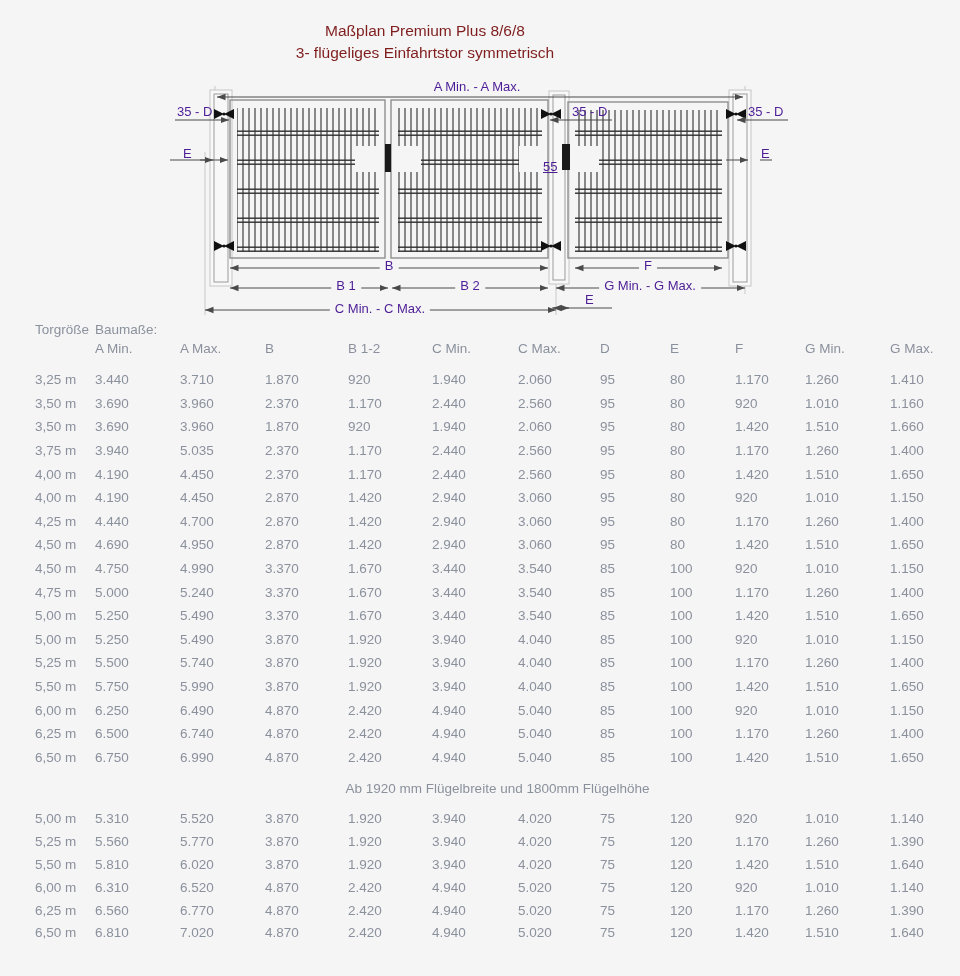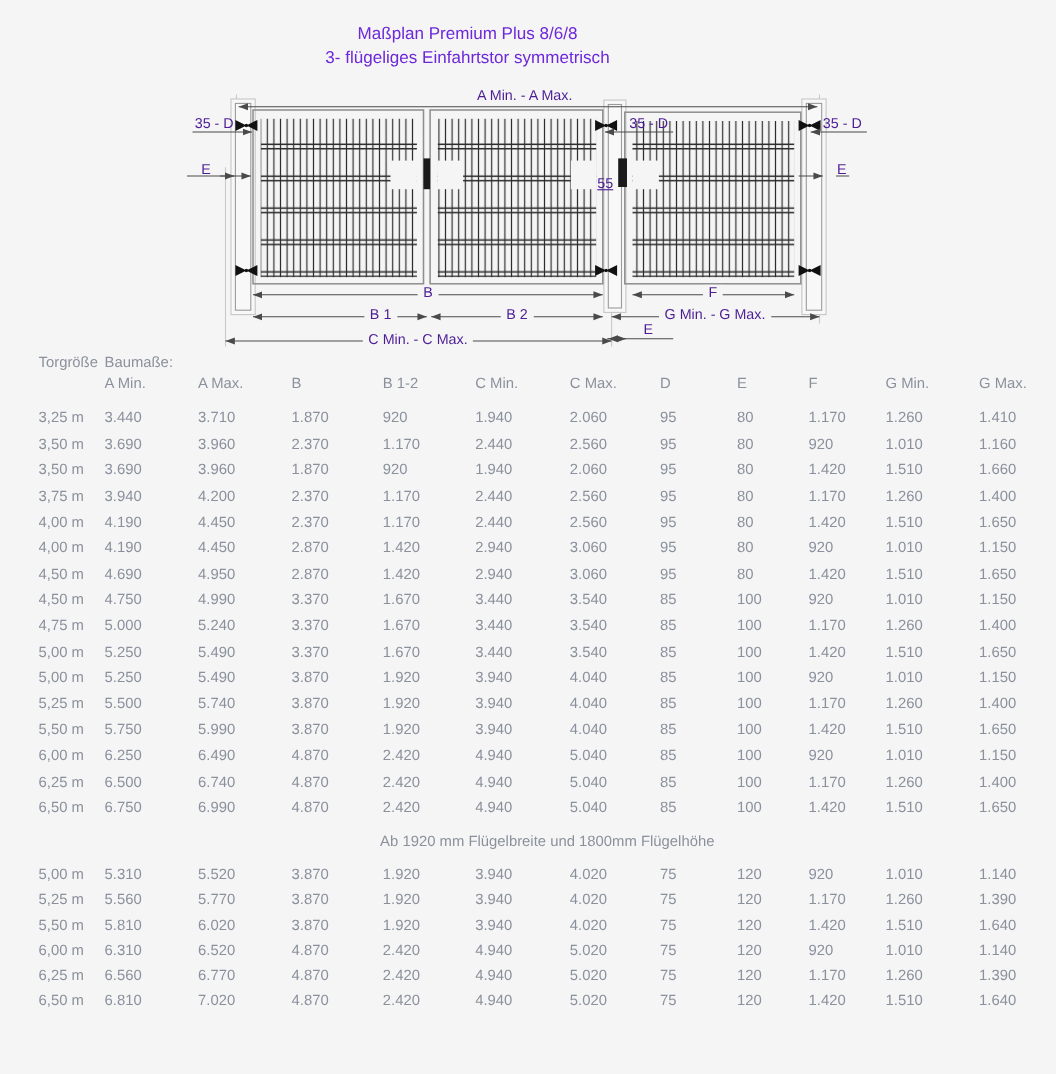--- a/index.html
+++ b/index.html
@@ -2,21 +2,21 @@
 <html><head>
 <meta charset="utf-8">
 <style>
   html,body{margin:0;padding:0;}
   .page{
     position:relative; width:960px; height:976px; overflow:hidden;
     background:#f5f5f6;
     font-family:"Liberation Sans", sans-serif;
   }
   
-  .title-block{position:absolute; top:20px; left:0; width:836px; padding-left:14px; box-sizing:border-box; text-align:center; color:#6d28d9;}
+  .title-block{position:absolute; top:20px; left:0; width:836px; padding-left:14px; box-sizing:border-box; text-align:center; color:#7f1d1d;}
   .title-block div{font-size:15.5px; line-height:22px;}
   
   .diagram{position:absolute; top:0; left:0; width:960px; height:330px;}
   .diagram svg{position:absolute; top:72px; left:0;}
   .dim-label{
     position:absolute; font-size:13px; line-height:13px; color:#4c1d95; white-space:nowrap;
   }
   .dim-label.centered{transform:translateX(-50%); background:#f5f5f6; padding:0 5px;}
   
   .table-block{position:absolute; top:320px; left:0; width:960px;}
@@ -227,21 +227,21 @@
             <td>2.060</td>
             <td>95</td>
             <td>80</td>
             <td>1.420</td>
             <td>1.510</td>
             <td>1.660</td>
           </tr>
           <tr>
             <td>3,75 m</td>
             <td>3.940</td>
-            <td>4.200</td>
+            <td>5.035</td>
             <td>2.370</td>
             <td>1.170</td>
             <td>2.440</td>
             <td>2.560</td>
             <td>95</td>
             <td>80</td>
             <td>1.170</td>
             <td>1.260</td>
             <td>1.400</td>
           </tr>
@@ -265,20 +265,34 @@
             <td>4.450</td>
             <td>2.870</td>
             <td>1.420</td>
             <td>2.940</td>
             <td>3.060</td>
             <td>95</td>
             <td>80</td>
             <td>920</td>
             <td>1.010</td>
             <td>1.150</td>
+          </tr>
+          <tr>
+            <td>4,25 m</td>
+            <td>4.440</td>
+            <td>4.700</td>
+            <td>2.870</td>
+            <td>1.420</td>
+            <td>2.940</td>
+            <td>3.060</td>
+            <td>95</td>
+            <td>80</td>
+            <td>1.170</td>
+            <td>1.260</td>
+            <td>1.400</td>
           </tr>
           <tr>
             <td>4,50 m</td>
             <td>4.690</td>
             <td>4.950</td>
             <td>2.870</td>
             <td>1.420</td>
             <td>2.940</td>
             <td>3.060</td>
             <td>95</td>

